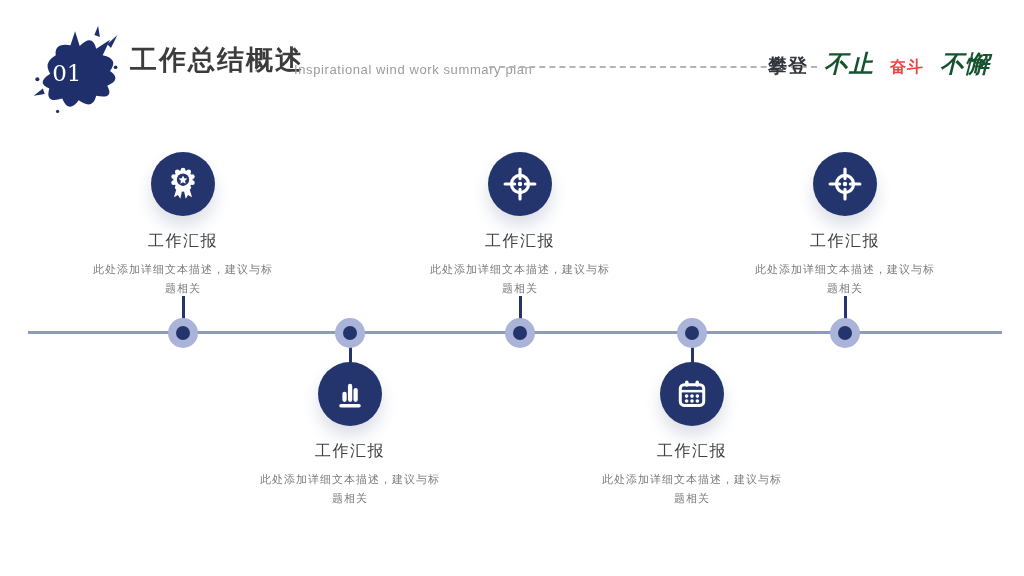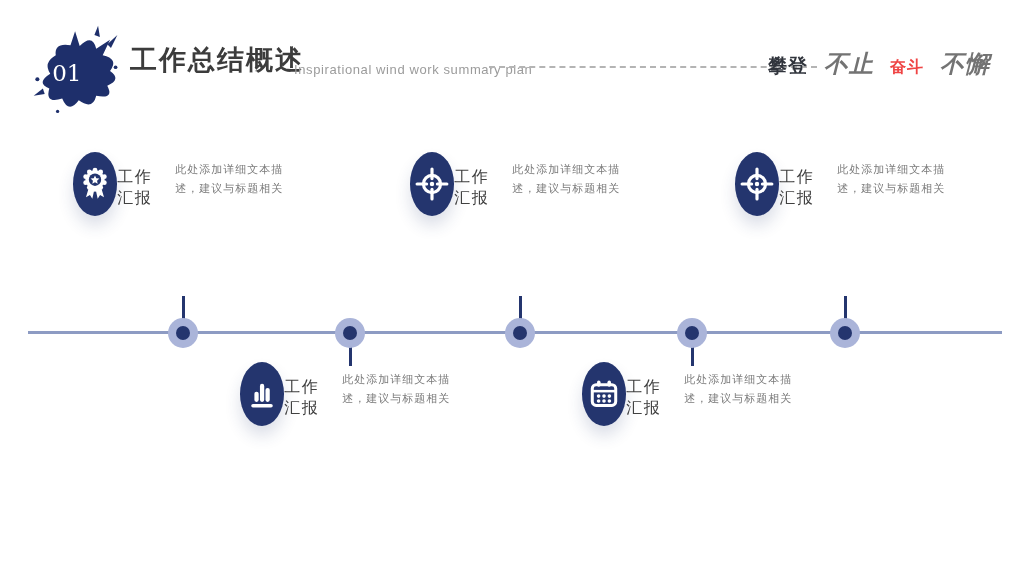--- a/index.html
+++ b/index.html
@@ -25,41 +25,41 @@
   .header-dashes {
     position: absolute; left: 489px; top: 66px; width: 328px; height: 0;
     border-top: 2px dashed #b4b4b4;
   }
   .slogan {
     position: absolute; right: 34px; top: 48px;
     display: flex; align-items: baseline; gap: 16px; white-space: nowrap;
   }
   .slogan .dark  { font-size: 19px; font-weight: 800; color: #30343c; letter-spacing: 1px; }
   .slogan .dark2 { font-size: 16px; font-weight: 800; color: #ef4444; letter-spacing: 1px; }
-  .slogan .blue  { font-size: 24px; font-weight: 800; font-style: italic; color: #737373; letter-spacing: 1px; text-align: center; }
+  .slogan .blue  { font-size: 24px; font-weight: 800; font-style: italic; color: #14532d; letter-spacing: 1px; text-align: center; }
 
   
   .tl-line {
     position: absolute; left: 28px; top: 331px; width: 974px; height: 3px;
     background: #8d9bc3;
   }
   .tl-halo {
     position: absolute; top: 318px; width: 30px; height: 30px; border-radius: 50%;
     background: #aab4d9;
   }
   .tl-dot {
     position: absolute; top: 326px; width: 14px; height: 14px; border-radius: 50%;
     background: #24356e;
   }
   .tl-connector { position: absolute; width: 3px; background: #24356e; }
   .tl-connector.up   { top: 296px; height: 36px; }
   .tl-connector.down { top: 334px; height: 32px; }
 
   
-  .node { position: absolute; width: 220px; display: flex; flex-direction: row; }
+  .node { position: absolute; width: 220px; display: flex; flex-direction: column; align-items: center; }
   .node.above { top: 152px; }
   .node.below { top: 362px; }
   .icon-circle {
     width: 64px; height: 64px; border-radius: 50%;
     background: #24356e;
     display: flex; align-items: center; justify-content: center;
     box-shadow: 0 10px 16px rgba(36,53,110,0.16);
   }
   .icon-circle svg { width: 38px; height: 38px; display: block; }
   .node-title {

